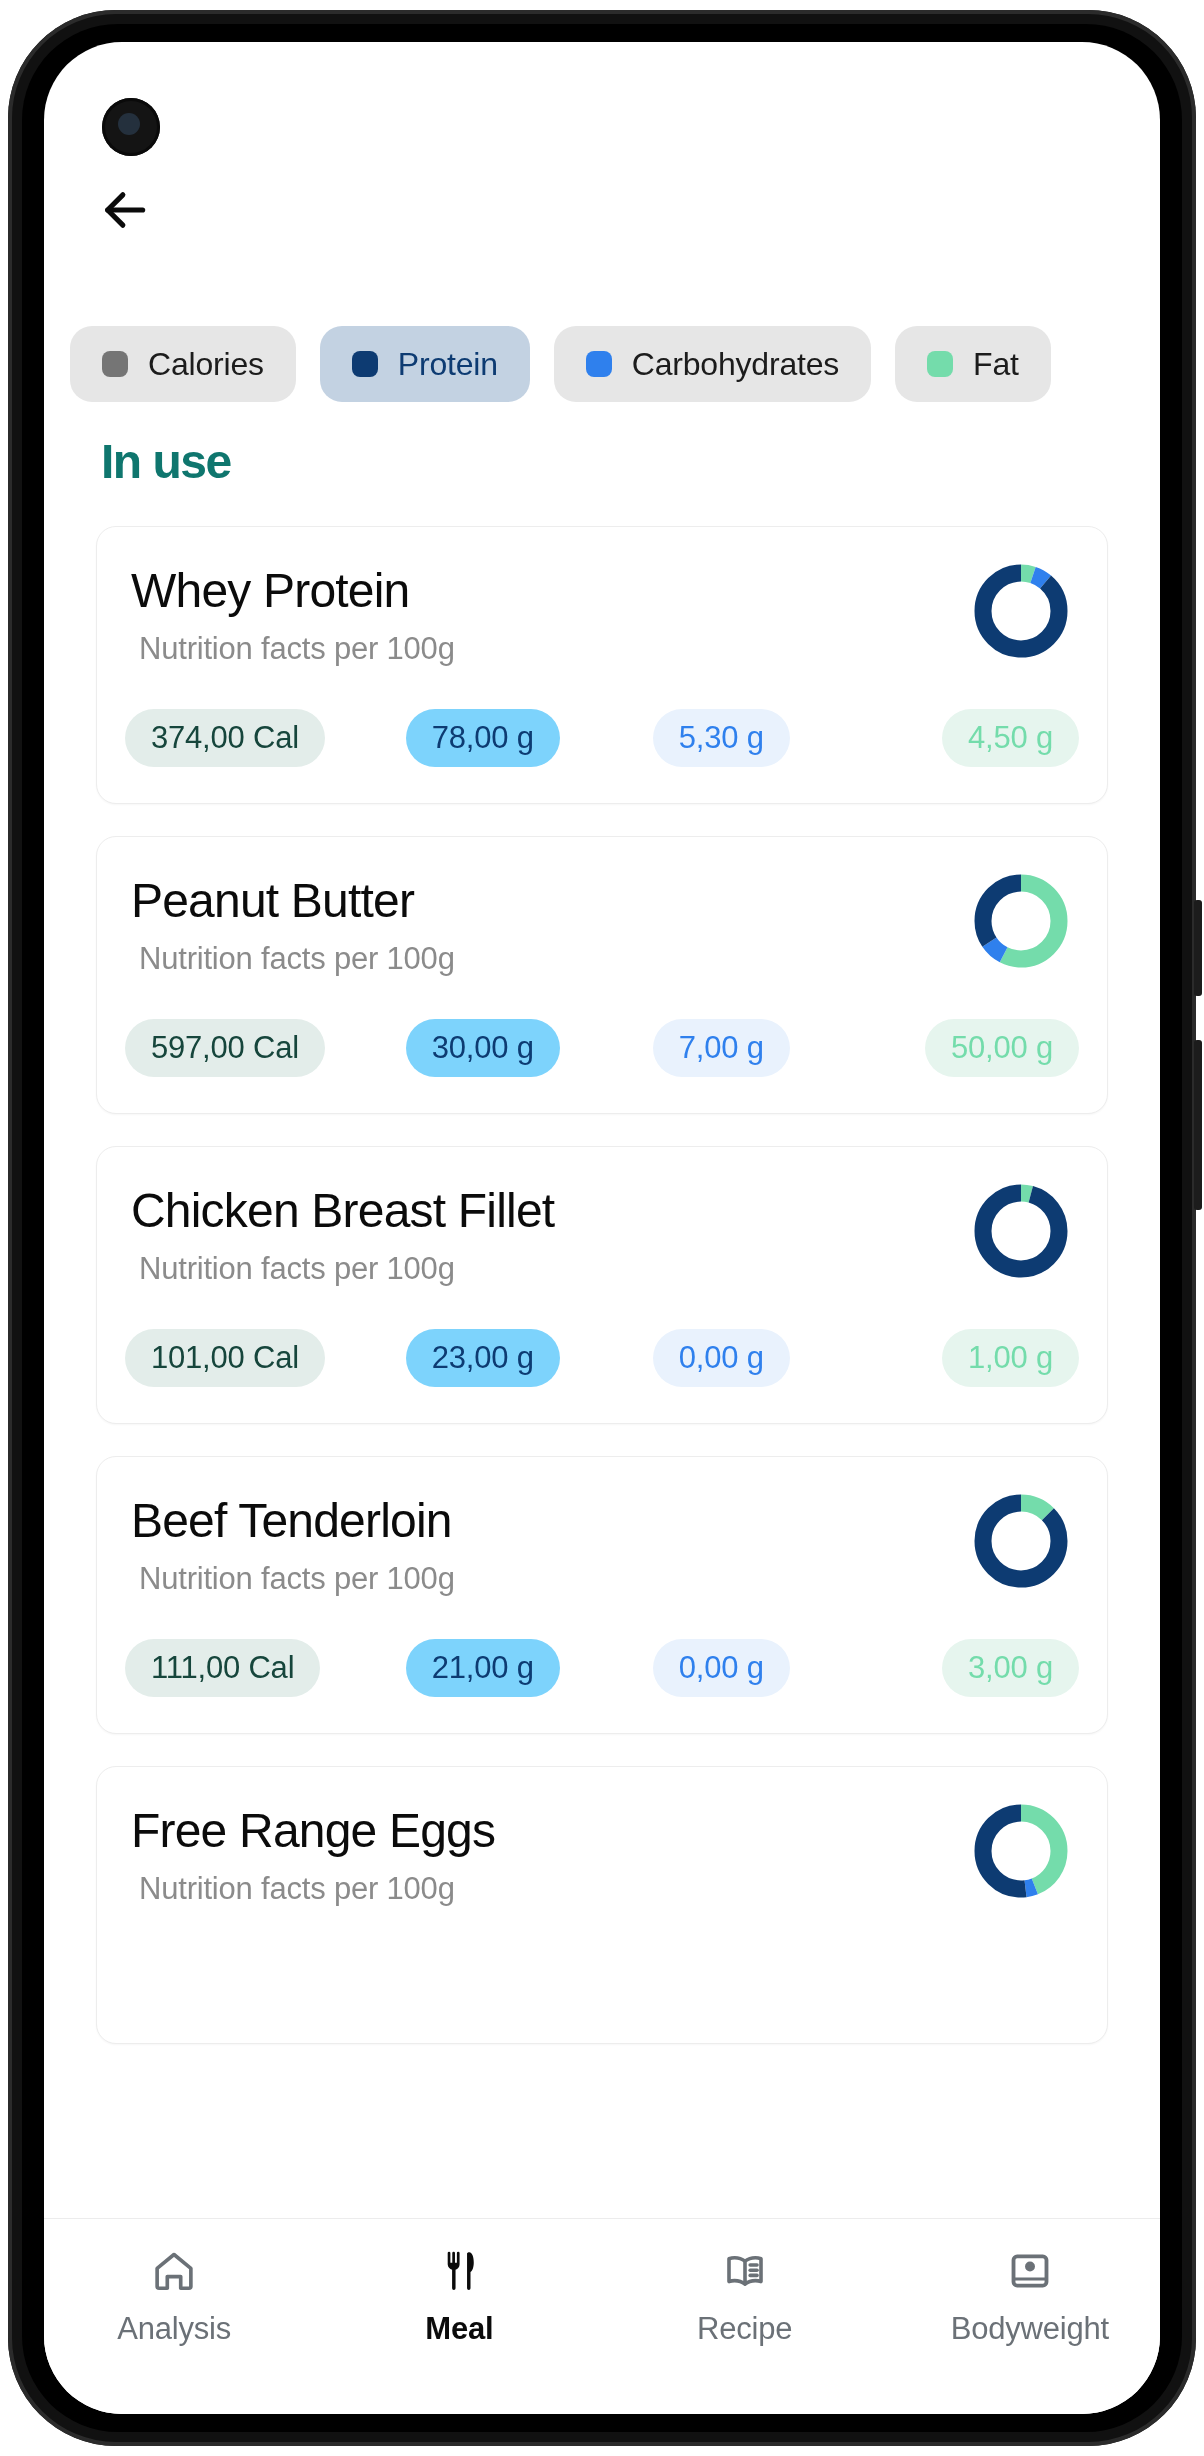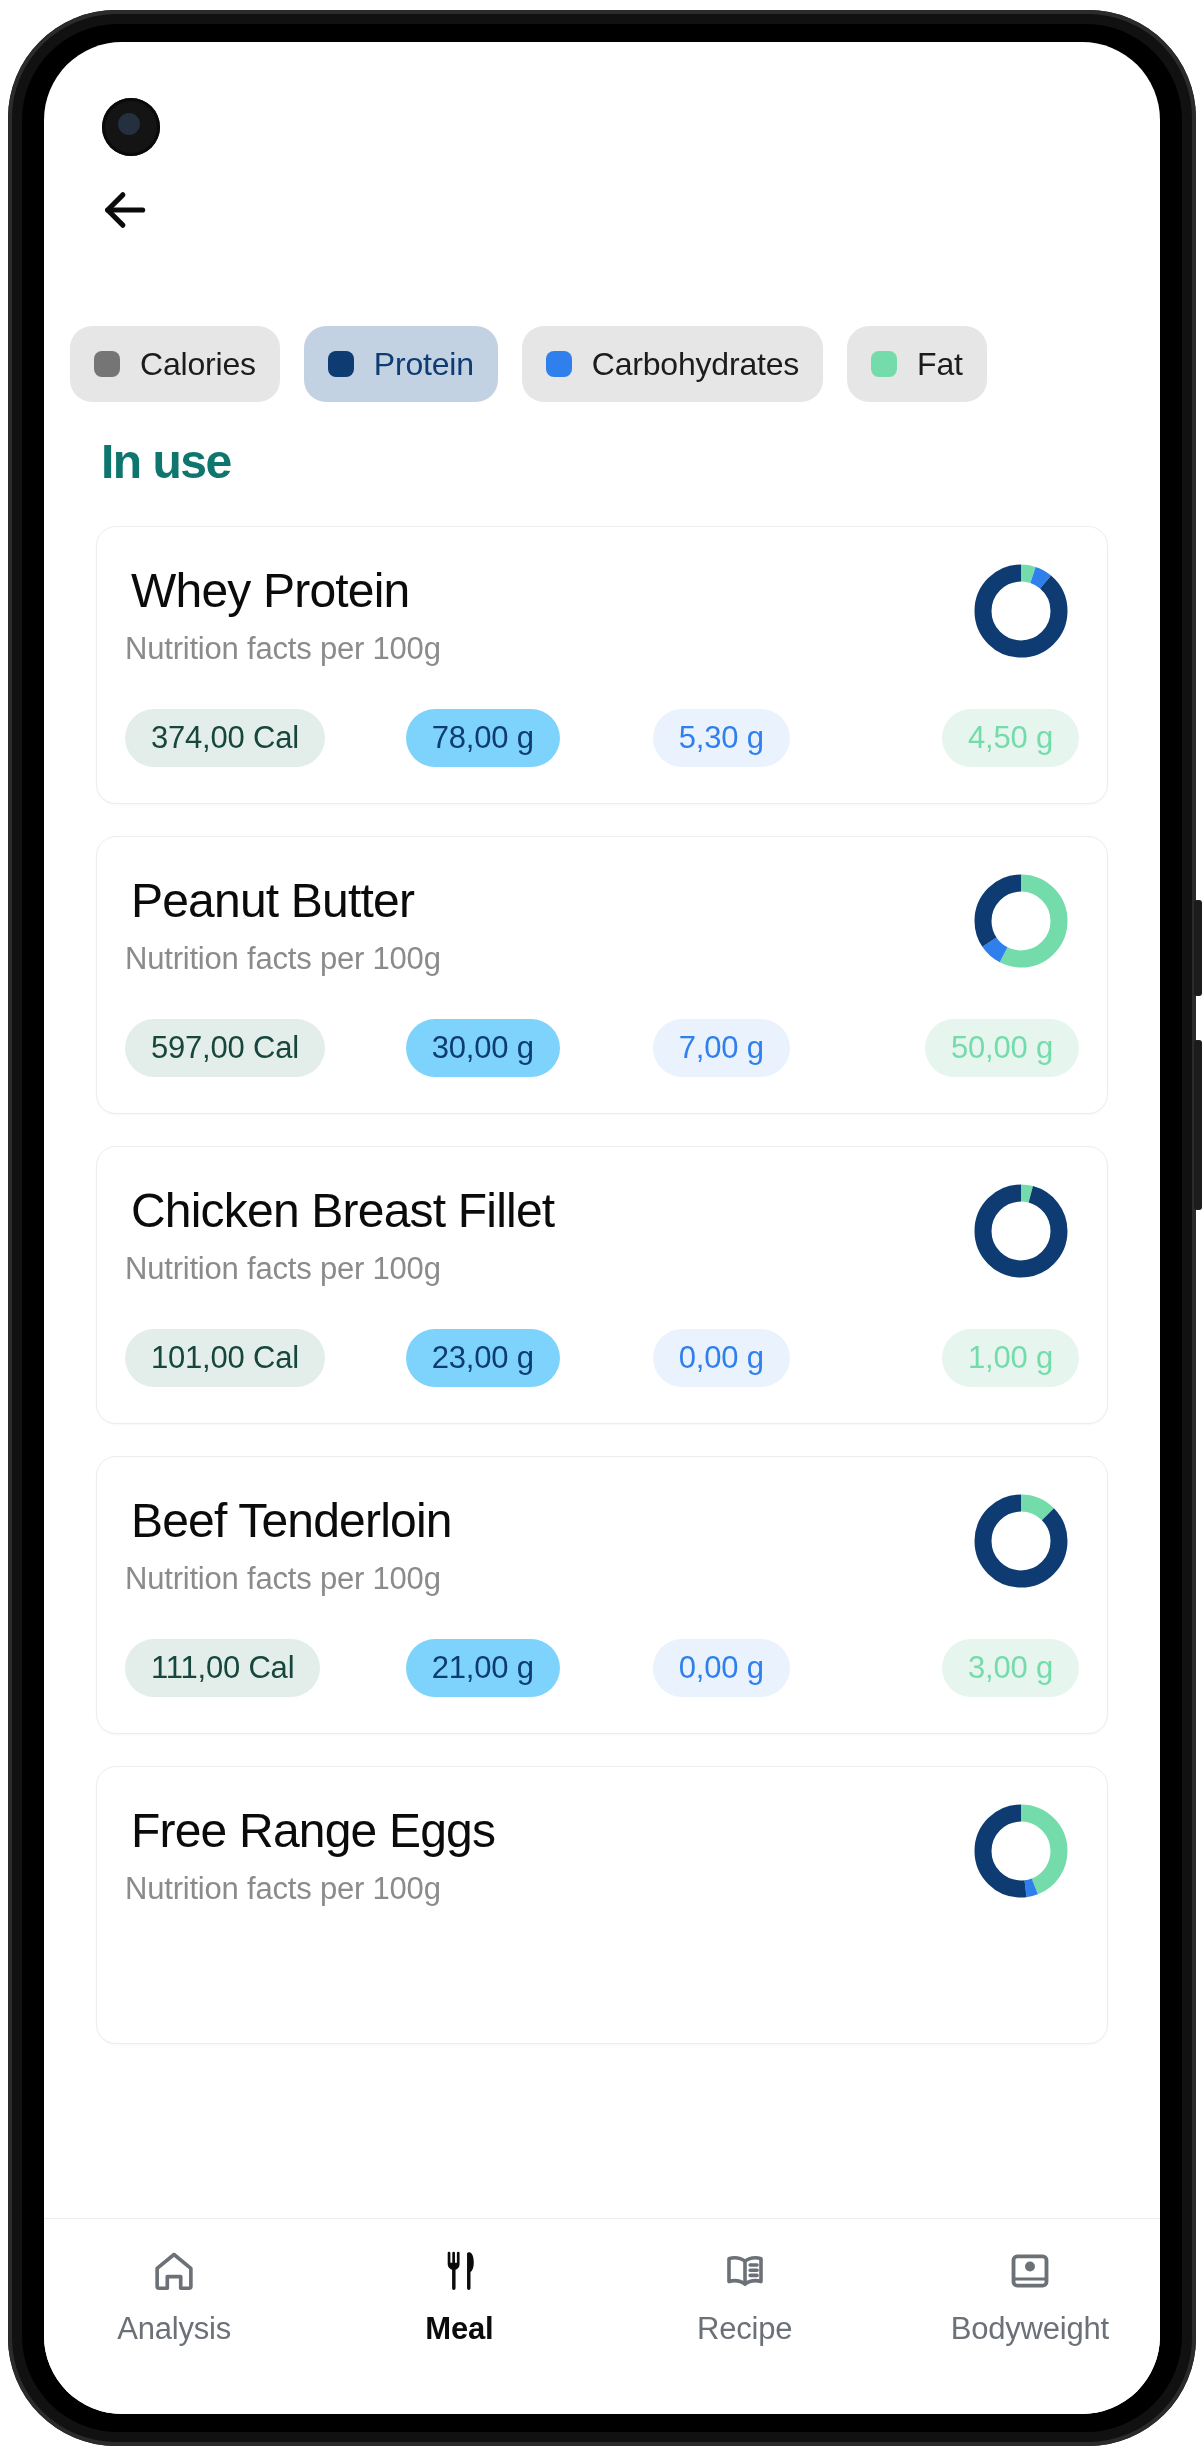--- a/index.html
+++ b/index.html
@@ -102,21 +102,21 @@
     gap: 24px;
     padding-left: 26px;
     overflow: hidden;
   }
   .chip {
     flex: 0 0 auto;
     height: 76px;
     display: flex;
     align-items: center;
     gap: 20px;
-    padding: 0 24px;
+    padding: 0 32px;
     border-radius: 22px;
     background: #e6e6e6;
     cursor: pointer;
   }
   .chip.selected { background: #c3d2e2; }
   .chip-dot {
     width: 26px; height: 26px;
     border-radius: 8px;
     flex: 0 0 auto;
   }
@@ -160,21 +160,21 @@
   .food-name {
     position: absolute;
     left: 34px; top: 36px;
     font-size: 48px;
     color: #0b0b0b;
     letter-spacing: -0.8px;
     white-space: nowrap;
   }
   .food-sub {
     position: absolute;
-    left: 28px; top: 104px;
+    left: 42px; top: 104px;
     font-size: 31px;
     color: #8b8b8b;
     letter-spacing: -0.2px;
   }
   .donut-wrap {
     position: absolute;
     right: 34px; top: 32px;
     width: 104px; height: 104px;
   }
   .donut-wrap svg { display: block; }

